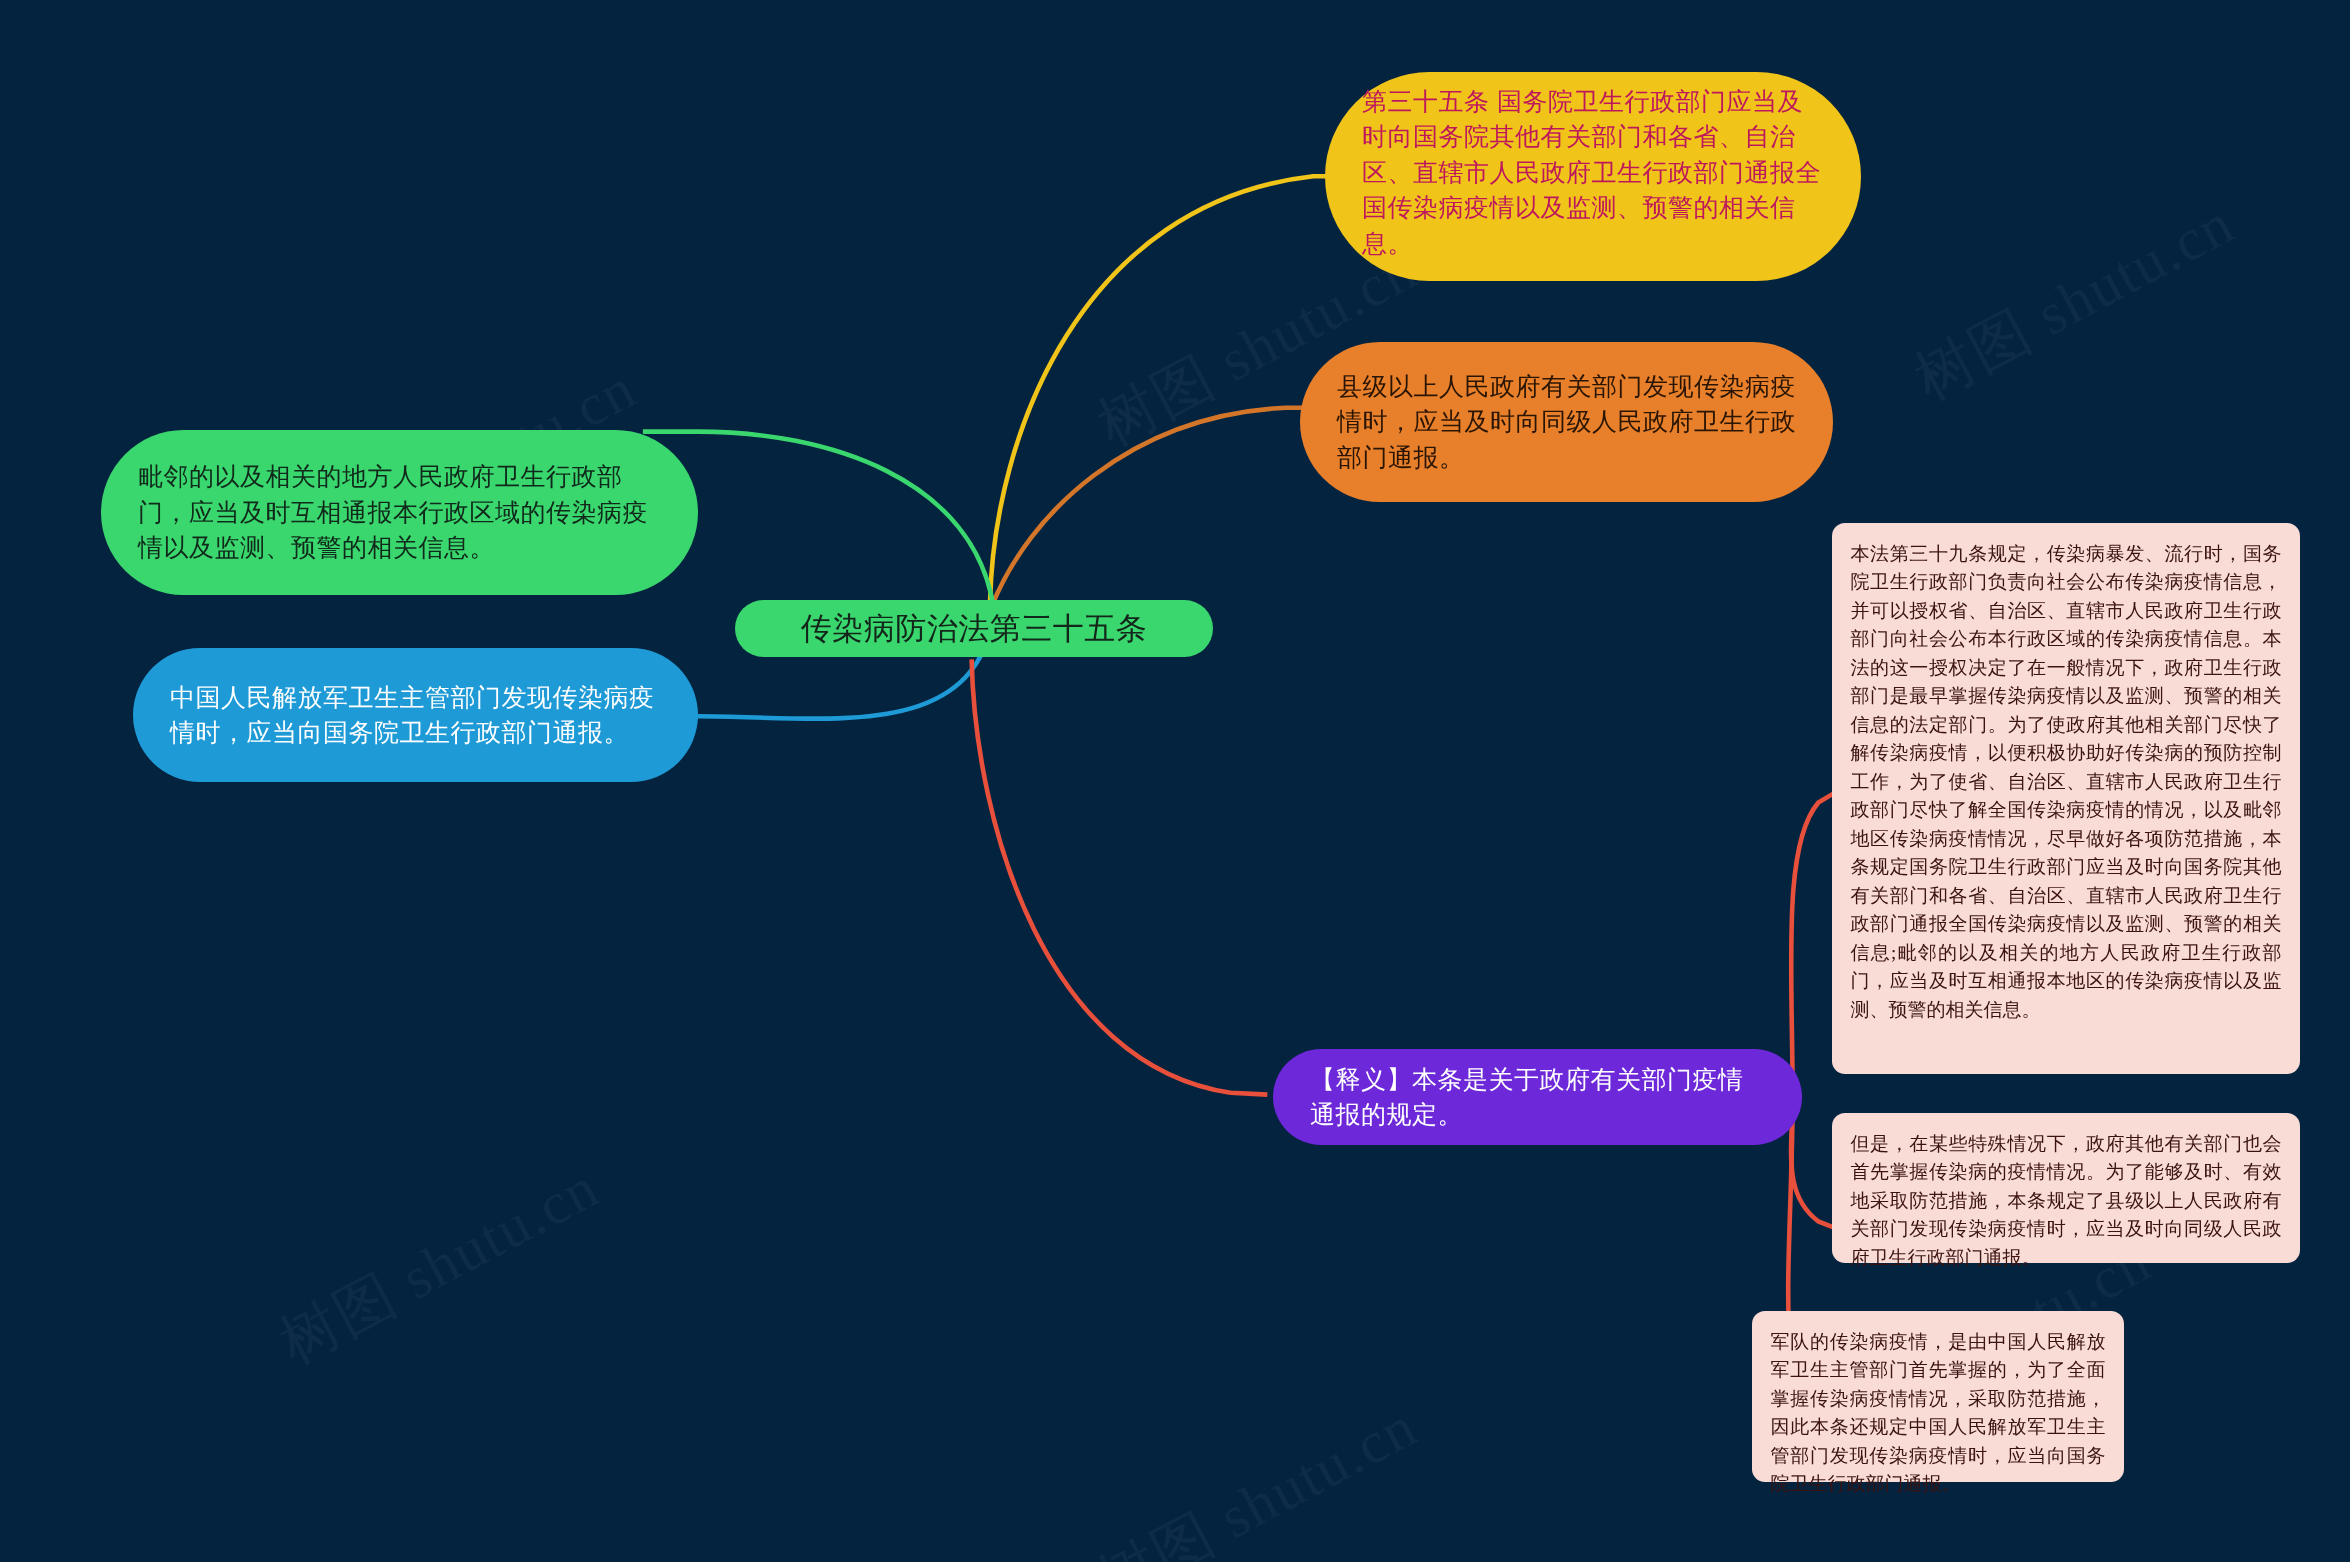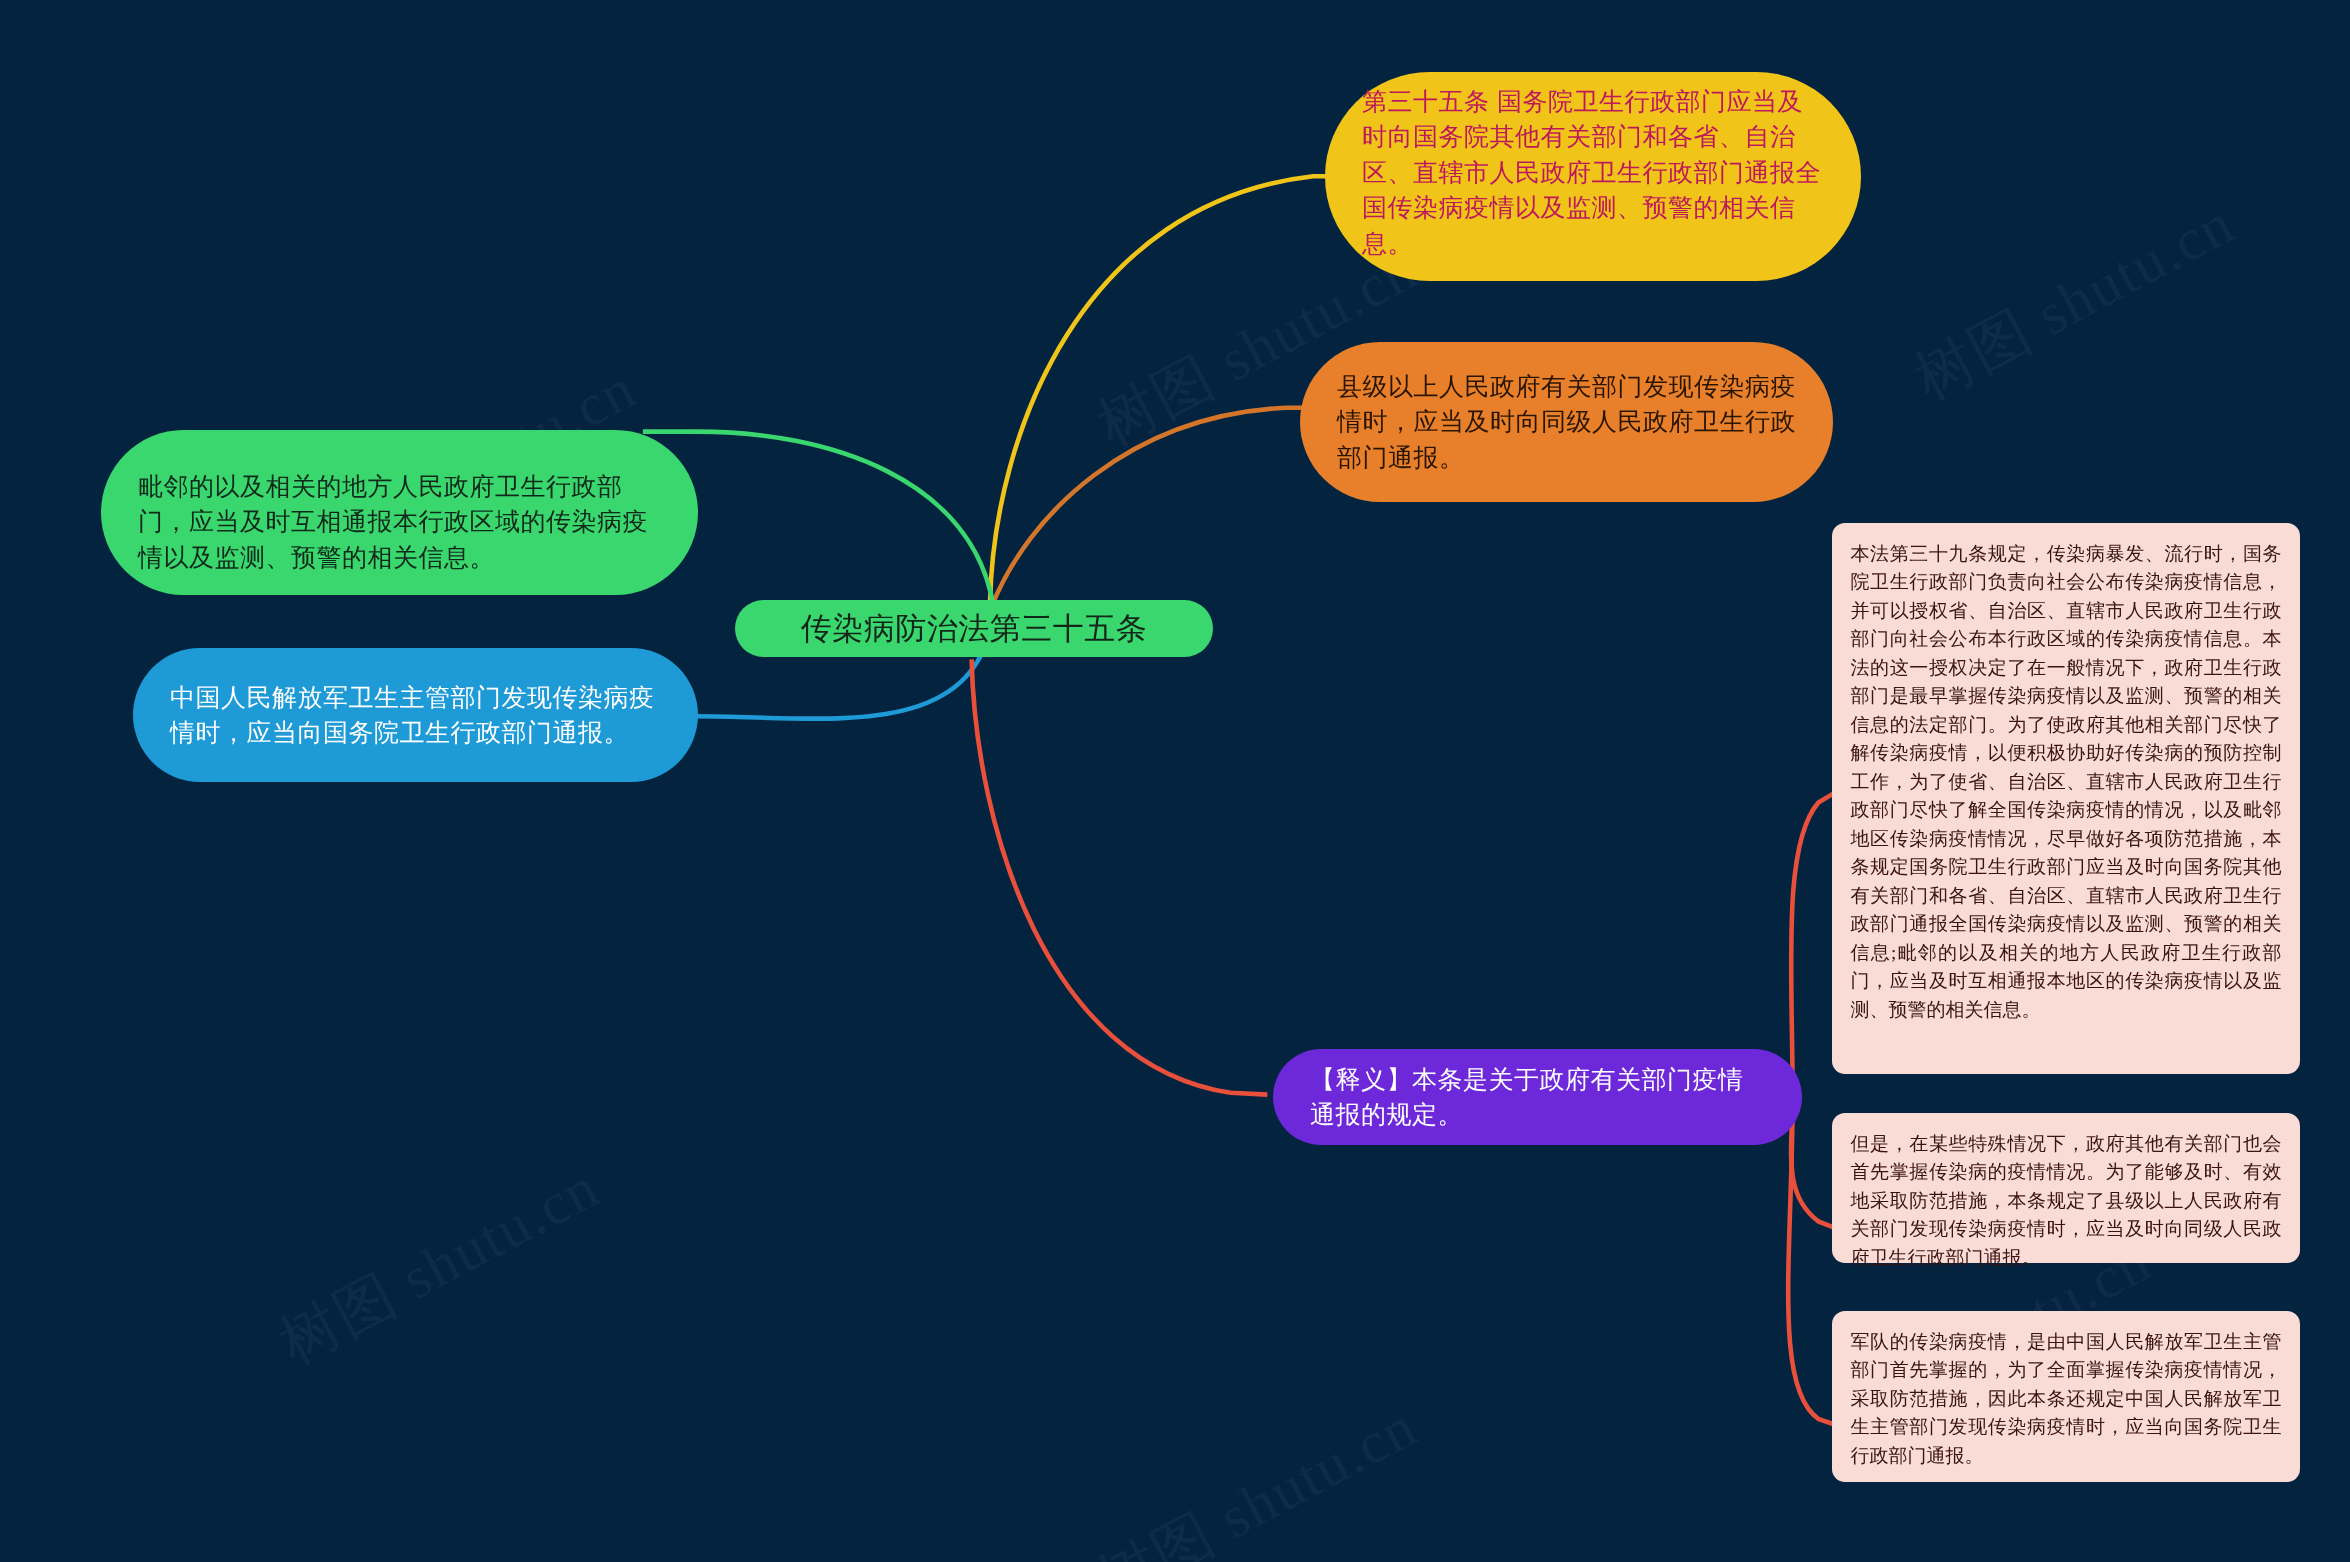--- a/index.html
+++ b/index.html
@@ -114,38 +114,38 @@
   </div>
 
   <div class="node pill branch-node n-yellow" style="left:1325px; top:72px; width:536px; height:209px;">
     <span>第三十五条 国务院卫生行政部门应当及时向国务院其他有关部门和各省、自治区、直辖市人民政府卫生行政部门通报全国传染病疫情以及监测、预警的相关信息。</span>
   </div>
 
   <div class="node pill branch-node n-orange" style="left:1300px; top:342px; width:533px; height:160px;">
     <span>县级以上人民政府有关部门发现传染病疫情时，应当及时向同级人民政府卫生行政部门通报。</span>
   </div>
 
-  <div class="node pill branch-node n-green" style="left:101px; top:430px; width:597px; height:165px;align-items:flex-end;">
+  <div class="node pill branch-node n-green" style="left:101px; top:430px; width:597px; height:165px;">
     <span>毗邻的以及相关的地方人民政府卫生行政部门，应当及时互相通报本行政区域的传染病疫情以及监测、预警的相关信息。</span>
   </div>
 
   <div class="node pill branch-node n-blue" style="left:133px; top:648px; width:565px; height:134px;">
     <span>中国人民解放军卫生主管部门发现传染病疫情时，应当向国务院卫生行政部门通报。</span>
   </div>
 
   <div class="node pill branch-node n-red" style="left:1273px; top:1049px; width:529px; height:96px;">
     <span>【释义】本条是关于政府有关部门疫情通报的规定。</span>
   </div>
 
   <div class="node leaf-box" style="left:1832px; top:523px; width:468px; height:551px;font-family:Liberation Serif, serif;">
     <span>本法第三十九条规定，传染病暴发、流行时，国务院卫生行政部门负责向社会公布传染病疫情信息，并可以授权省、自治区、直辖市人民政府卫生行政部门向社会公布本行政区域的传染病疫情信息。本法的这一授权决定了在一般情况下，政府卫生行政部门是最早掌握传染病疫情以及监测、预警的相关信息的法定部门。为了使政府其他相关部门尽快了解传染病疫情，以便积极协助好传染病的预防控制工作，为了使省、自治区、直辖市人民政府卫生行政部门尽快了解全国传染病疫情的情况，以及毗邻地区传染病疫情情况，尽早做好各项防范措施，本条规定国务院卫生行政部门应当及时向国务院其他有关部门和各省、自治区、直辖市人民政府卫生行政部门通报全国传染病疫情以及监测、预警的相关信息;毗邻的以及相关的地方人民政府卫生行政部门，应当及时互相通报本地区的传染病疫情以及监测、预警的相关信息。</span>
   </div>
 
   <div class="node leaf-box" style="left:1832px; top:1113px; width:468px; height:150px;">
     <span>但是，在某些特殊情况下，政府其他有关部门也会首先掌握传染病的疫情情况。为了能够及时、有效地采取防范措施，本条规定了县级以上人民政府有关部门发现传染病疫情时，应当及时向同级人民政府卫生行政部门通报。</span>
   </div>
 
-  <div class="node leaf-box" style="left:1832px; top:1311px; width:468px; height:171px;">
+  <div class="node leaf-box" style="left:1752px; top:1311px; width:372px; height:171px;">
     <span>军队的传染病疫情，是由中国人民解放军卫生主管部门首先掌握的，为了全面掌握传染病疫情情况，采取防范措施，因此本条还规定中国人民解放军卫生主管部门发现传染病疫情时，应当向国务院卫生行政部门通报。</span>
   </div>
 
 </div>
 
 
 </body></html>

